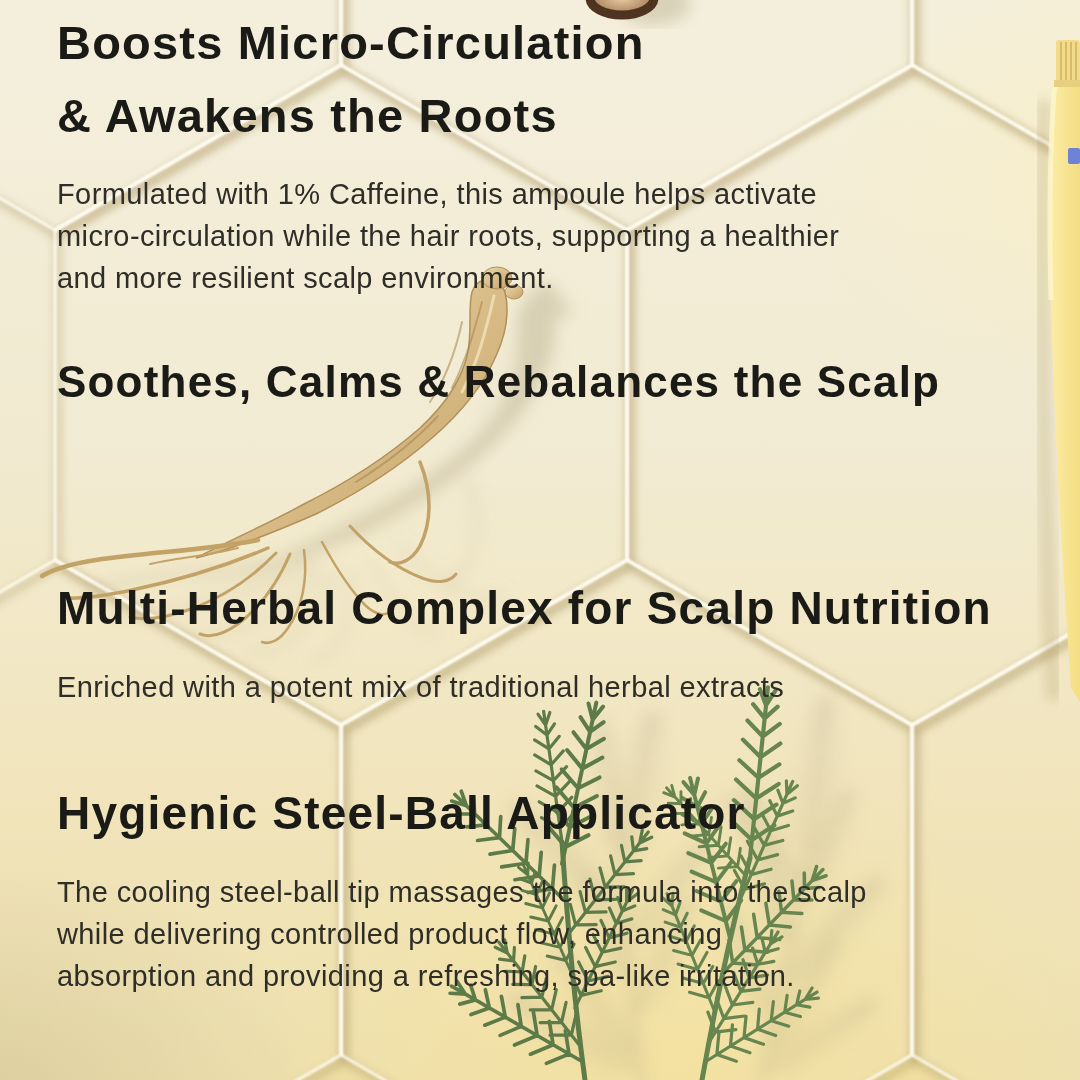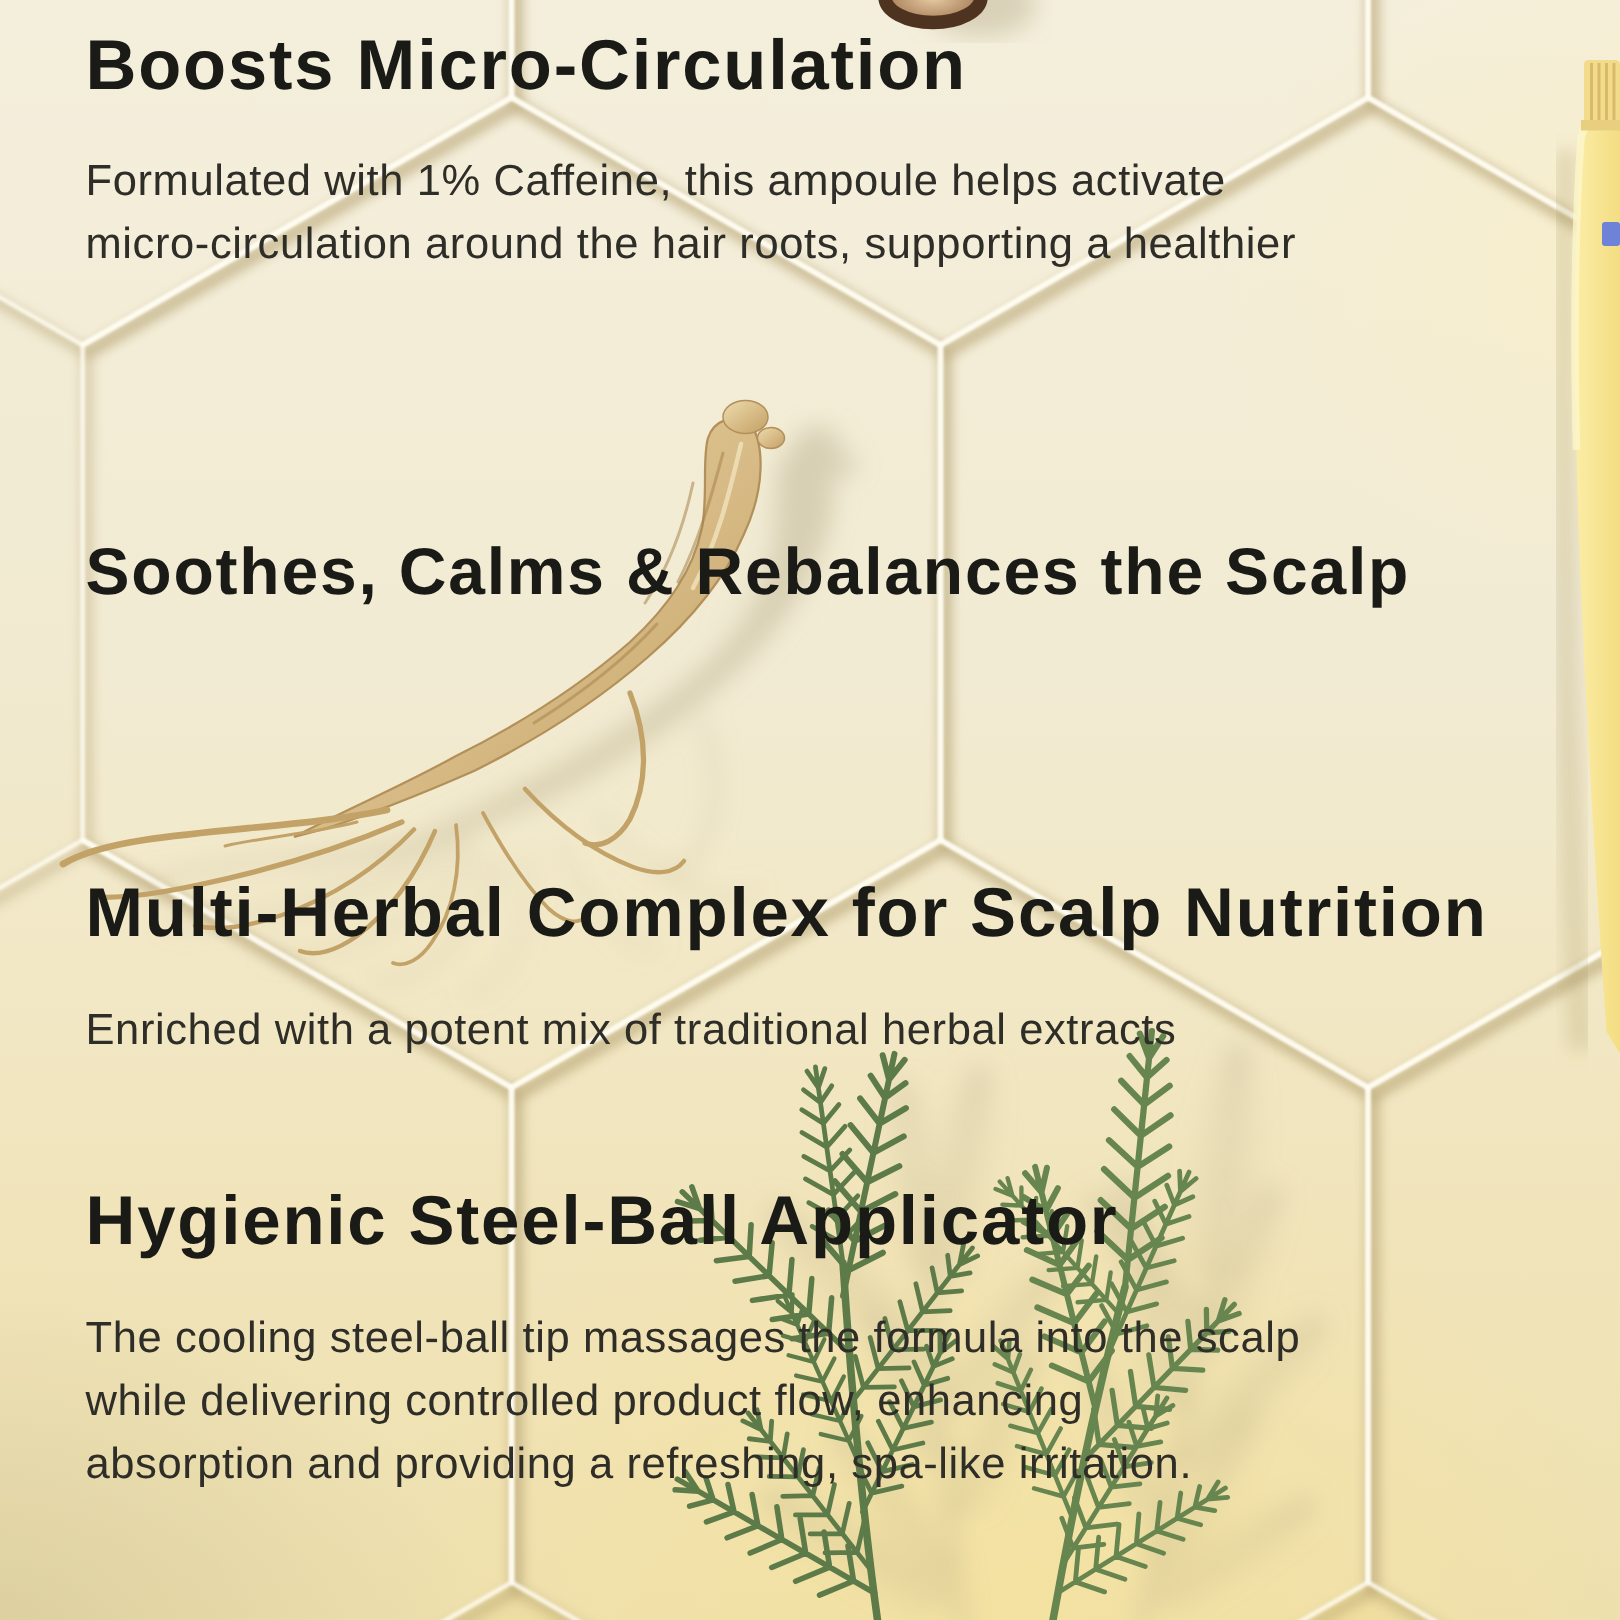--- a/index.html
+++ b/index.html
@@ -162,24 +162,26 @@
 
     <use href="#rosemary" transform="translate(58,10)" filter="url(#sh)"></use>
     <use href="#rosemary"></use>
   </svg>
 
   <div class="sections">
 
     <section class="sec s1" style="top:6px">
       <div>
         <div class="h-line">Boosts Micro-Circulation</div>
+        <div class="h-line">&amp; Awakens the Roots</div>
       </div>
       <div class="body">
         <div class="b-line">Formulated with 1% Caffeine, this ampoule helps activate</div>
-        <div class="b-line">micro-circulation around the hair roots, supporting a healthier</div>
+        <div class="b-line">micro-circulation while the hair roots, supporting a healthier</div>
+        <div class="b-line">and more resilient scalp environment.</div>
       </div>
     </section>
 
     <section class="sec s2" style="top:345px">
       <div>
         <div class="h-line">Soothes, Calms &amp; Rebalances the Scalp</div>
       </div>
     </section>
 
     <section class="sec s3" style="top:572px">

